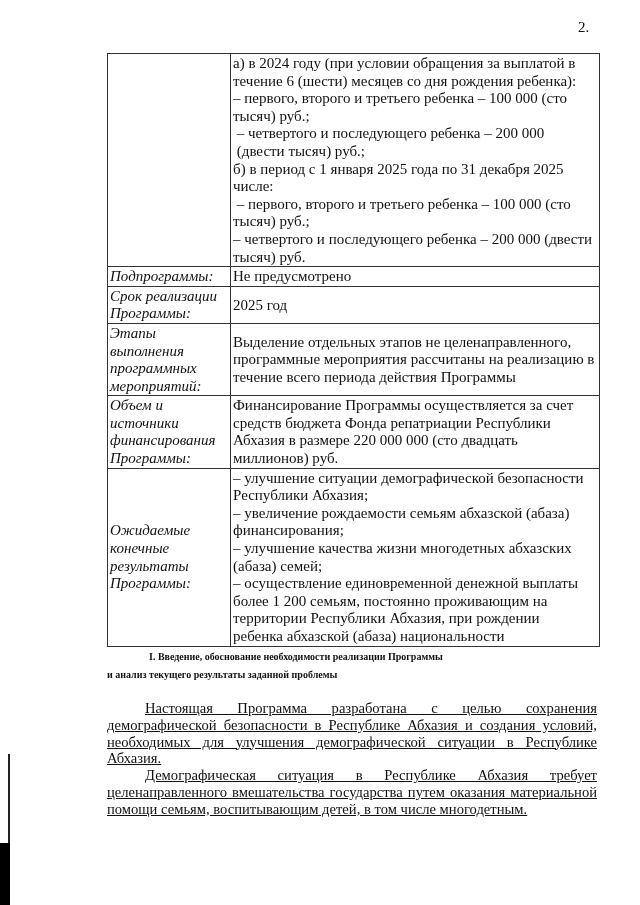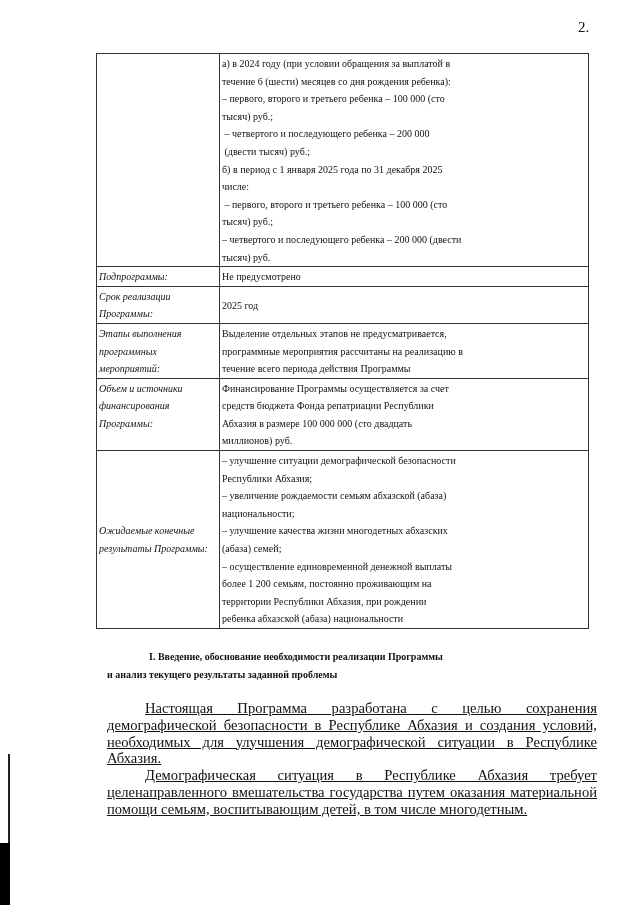--- a/index.html
+++ b/index.html
@@ -2,22 +2,22 @@
 <html><head>
 <meta charset="utf-8">
 <style>
   html, body { margin: 0; padding: 0; }
   body {
     width: 640px; height: 905px; background: #ffffff; position: relative; overflow: hidden;
     font-family: "Liberation Serif", "DejaVu Serif", serif; color: #111;
   }
   .page-num { position: absolute; top: 19px; left: 578px; font-size: 15px; }
   table.passport {
-    position: absolute; left: 96px; top: 53px; width: 493px;
-    border-collapse: collapse; font-size: 10px; line-height: 17.6px;
+    position: absolute; left: 107px; top: 53px; width: 493px;
+    border-collapse: collapse; font-size: 15px; line-height: 17.6px;
   }
   table.passport td {
     border: 1px solid #333; vertical-align: top; padding: 1px 2px 0 2px;
   }
   table.passport td.label { width: 118px; font-style: italic; }
   table.passport td.middle { vertical-align: middle; margin-top: 12px; }
   .line { display: block; white-space: pre-wrap; }
   .section-title {
     position: absolute; left: 107px; top: 648px; width: 490px;
     font-weight: bold; font-size: 10px; line-height: 18px;
@@ -63,41 +63,41 @@
   </tr>
   <tr>
     <td class="label">Срок реализации Программы:</td>
     <td class="middle">
       <span class="line">2025 год</span>
     </td>
   </tr>
   <tr>
     <td class="label">Этапы выполнения программных мероприятий:</td>
     <td class="middle">
-      <span class="line">Выделение отдельных этапов не предусматривается,</span>
+      <span class="line">Выделение отдельных этапов не целенаправленного,</span>
       <span class="line">программные мероприятия рассчитаны на реализацию в</span>
       <span class="line">течение всего периода действия Программы</span>
     </td>
   </tr>
   <tr>
     <td class="label">Объем и источники финансирования Программы:</td>
     <td>
       <span class="line">Финансирование Программы осуществляется за счет</span>
       <span class="line">средств бюджета Фонда репатриации Республики</span>
-      <span class="line">Абхазия в размере 100 000 000 (сто двадцать</span>
+      <span class="line">Абхазия в размере 220 000 000 (сто двадцать</span>
       <span class="line">миллионов) руб.</span>
     </td>
   </tr>
   <tr>
     <td class="label middle">Ожидаемые конечные результаты Программы:</td>
     <td>
       <span class="line">– улучшение ситуации демографической безопасности</span>
       <span class="line">Республики Абхазия;</span>
       <span class="line">– увеличение рождаемости семьям абхазской (абаза)</span>
-      <span class="line">национальности;</span>
+      <span class="line">финансирования;</span>
       <span class="line">– улучшение качества жизни многодетных абхазских</span>
       <span class="line">(абаза) семей;</span>
       <span class="line">– осуществление единовременной денежной выплаты</span>
       <span class="line">более 1 200 семьям, постоянно проживающим на</span>
       <span class="line">территории Республики Абхазия, при рождении</span>
       <span class="line">ребенка абхазской (абаза) национальности</span>
     </td>
   </tr>
 </tbody>
   </table>

